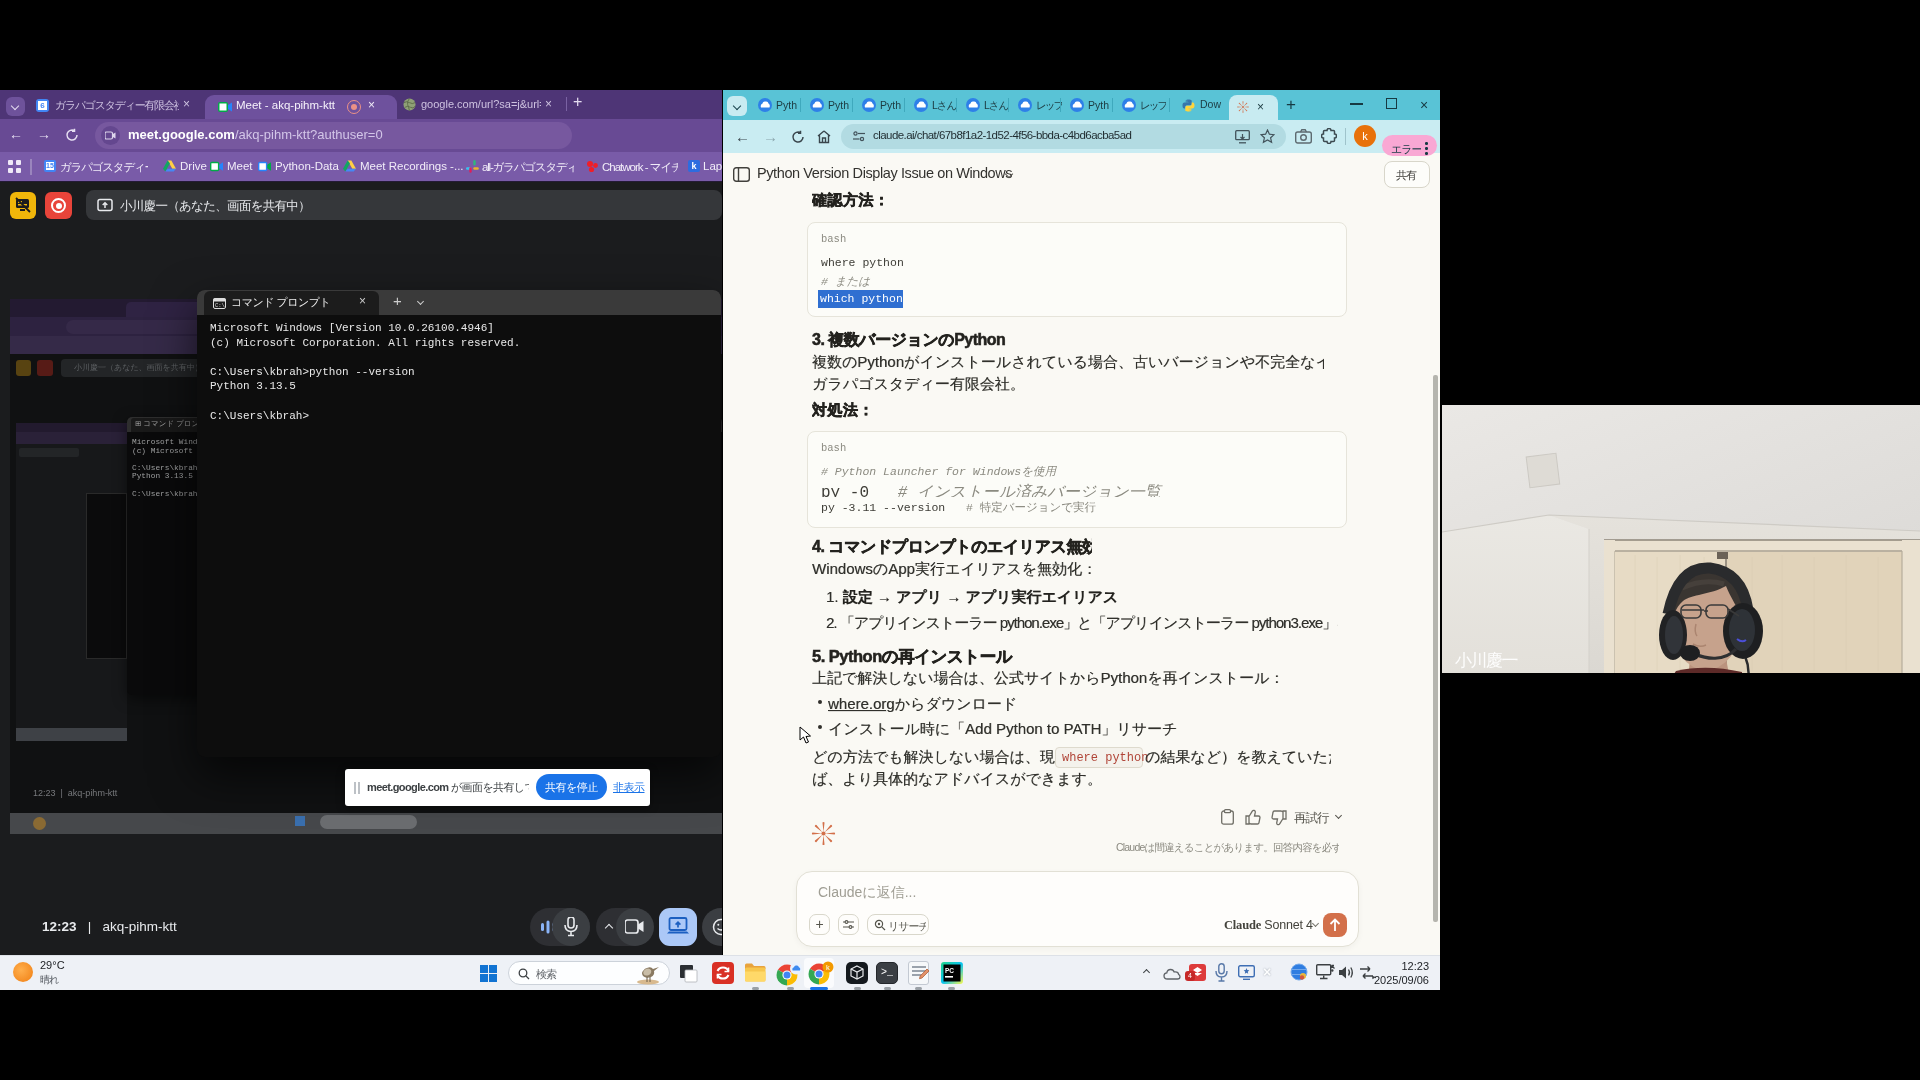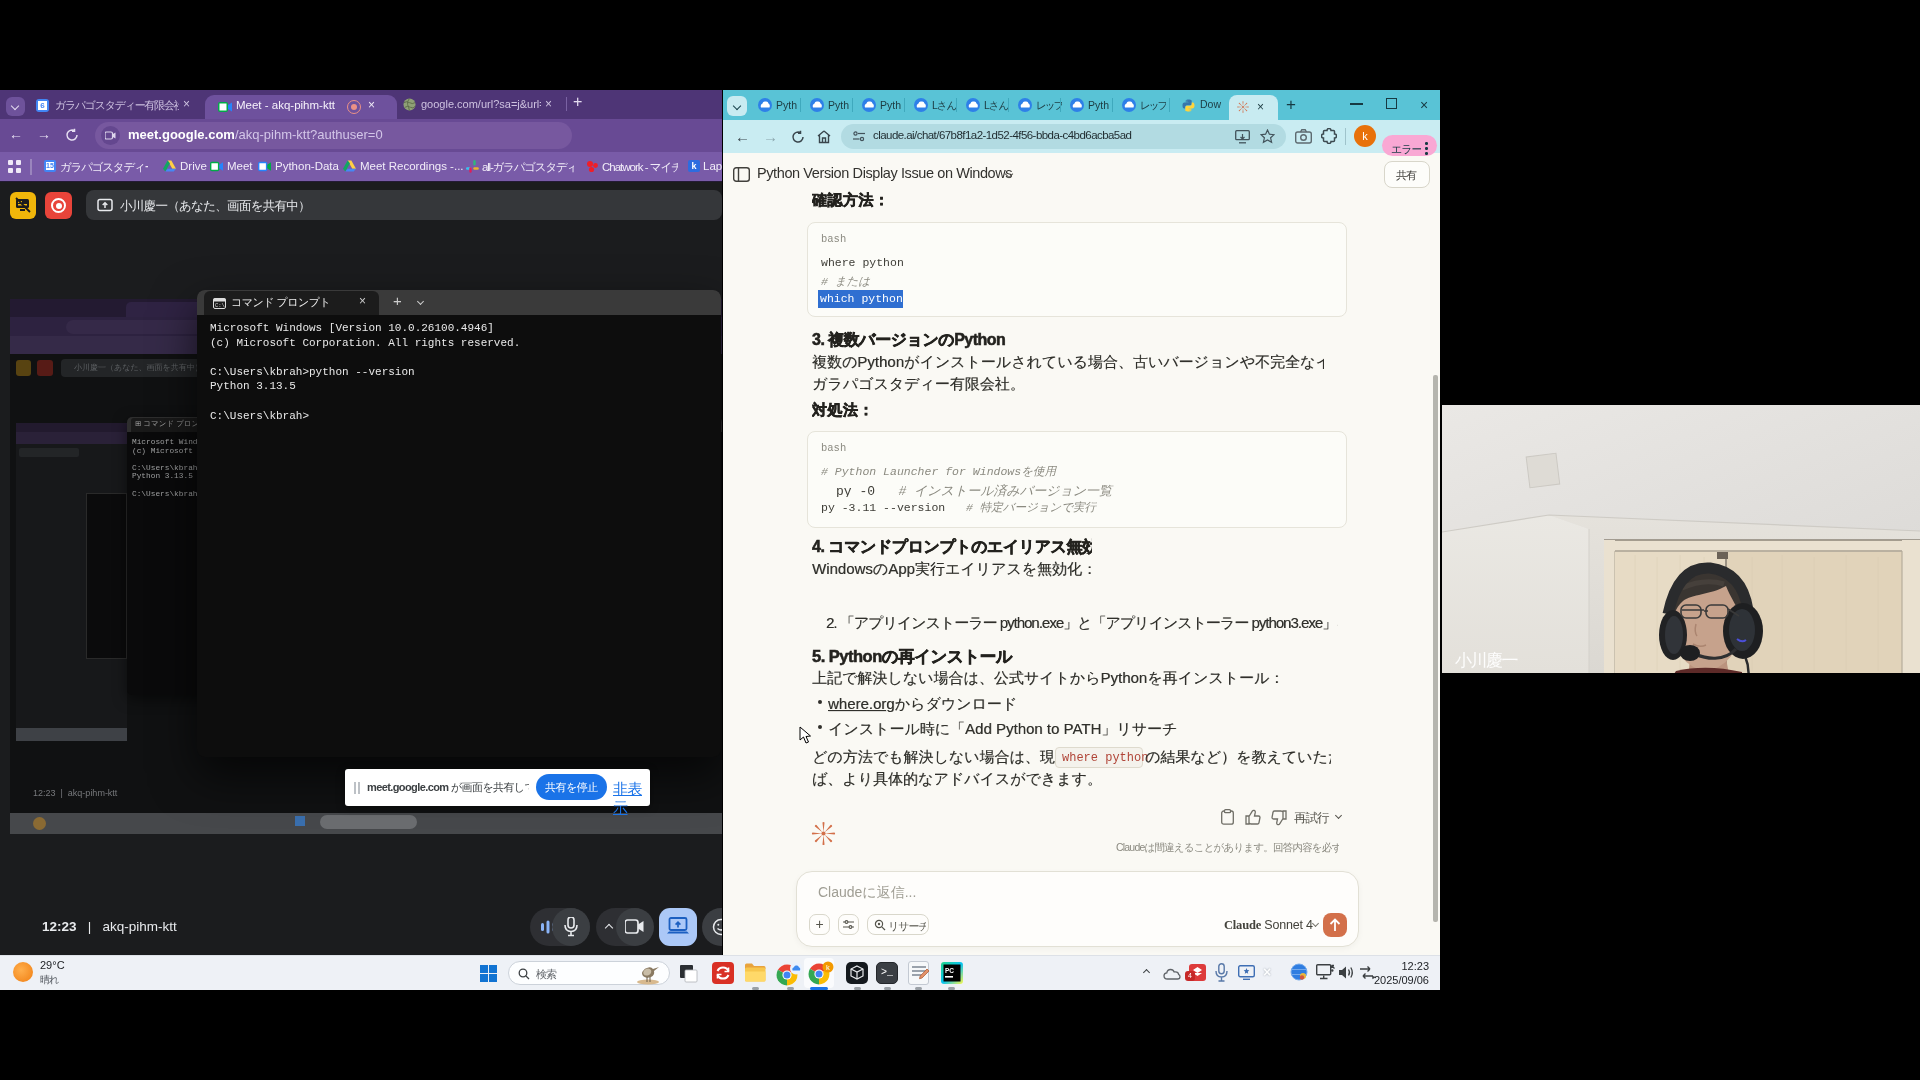--- a/index.html
+++ b/index.html
@@ -202,21 +202,21 @@
 Python 3.13.5
 
 C:\Users\kbrah&gt;</div>
   </div>
 
   <div class="abs" style="left:345px;top:679px;width:305px;height:37px;background:#fff;border-radius:3px;box-shadow:0 2px 8px rgba(0,0,0,.4)">
     <div class="abs" style="left:9px;top:13px;width:2px;height:12px;background:#bdc1c6"></div>
       <div class="abs" style="left:13px;top:13px;width:2px;height:12px;background:#bdc1c6"></div>
     <div class="abs clip" style="left:22px;top:11px;width:162px;height:15px;color:#3c4043;font-size:11px;white-space:nowrap;letter-spacing:-0.6px"><b>meet.google.com</b> が画面を共有しています。</div>
     <div class="abs" style="left:191px;top:5px;width:71px;height:26px;border-radius:14px;background:#1a73e8;color:#fff;font-size:11px;text-align:center;line-height:26px;letter-spacing:-0.5px">共有を停止</div>
-    <div class="abs" style="left:268px;top:11px;color:#1a73e8;font-size:15px;text-decoration:underline;letter-spacing:-0.5px">非表示</div>
+    <div class="abs" style="left:268px;top:11px;color:#1a73e8;font-size:11px;text-decoration:underline;letter-spacing:-0.5px">非表示</div>
   </div>
 
   <div class="abs" style="left:42px;top:829px;color:#e8eaed;font-size:13.5px;white-space:nowrap"><b>12:23</b>&nbsp;&nbsp;&nbsp;|&nbsp;&nbsp;&nbsp;akq-pihm-ktt</div>
   <div class="abs" style="left:530px;top:818px;width:60px;height:38px;border-radius:19px;background:#2e2f33">
     <svg class="abs" style="left:10px;top:11px" width="16" height="16" viewBox="0 0 16 16">
         <rect x="1" y="4" width="3" height="8" rx="1.5" fill="#8ab4f8"></rect>
         <rect x="6.5" y="1.5" width="3" height="13" rx="1.5" fill="#8ab4f8"></rect>
         <rect x="12" y="4" width="3" height="8" rx="1.5" fill="#8ab4f8"></rect>
       </svg>
   </div>
@@ -390,25 +390,26 @@
     <div class="abs" style="left:12px;top:69px;color:#fff;font-family:'Liberation Mono',monospace;font-size:11.5px">which python</div>
   </div>
   <div class="abs clip jh" style="left:89px;top:240px;width:200px;height:20px;color:#23221e;font-size:16px;font-weight:bold;letter-spacing:-0.5px;white-space:nowrap">3. 複数バージョンのPython</div>
   <div class="abs clip jb" style="left:89px;top:263px;width:512px;height:19px;color:#30302b;font-size:15px;white-space:nowrap">複数のPythonがインストールされている場合、古いバージョンや不完全なインストールが優先</div>
   <div class="abs clip jb" style="left:89px;top:285px;width:512px;height:19px;color:#30302b;font-size:15px;white-space:nowrap">ガラパゴスタディー有限会社。</div>
   <div class="abs clip jh" style="left:89px;top:311px;width:80px;height:18px;color:#23221e;font-size:15px;font-weight:bold;letter-spacing:0.5px;white-space:nowrap">対処法：</div>
 
   <div class="abs" style="left:84px;top:341px;width:540px;height:97px;background:#fcfcf8;border:1px solid #e6e4da;border-radius:8px">
     <div class="abs" style="left:13px;top:10px;color:#8b8a80;font-family:'Liberation Mono',monospace;font-size:10.5px">bash</div>
     <div class="abs clip" style="left:13px;top:32px;width:300px;height:15px;color:#8b8a80;font-family:'Liberation Mono',monospace;font-size:11.5px;font-style:italic;white-space:nowrap"># Python Launcher for Windowsを使用</div>
-    <div class="abs clip" style="left:28px;top:50px;width:400px;height:15px;white-space:nowrap;font-family:'Liberation Mono',monospace;font-size:13px"><span style="color:#3e3d37">py -0</span><span style="color:#8b8a80;font-style:italic">&nbsp;&nbsp; # インストール済みバージョン一覧</span></div>
-    <div class="abs clip" style="left:13px;top:68px;width:400px;height:15px;white-space:nowrap;font-family:'Liberation Mono',monospace;font-size:11.5px"><span style="color:#3e3d37">py -3.11 --version</span><span style="color:#8b8a80;font-style:italic">&nbsp;&nbsp; # 特定バージョンで実行</span></div>
+    <div class="abs clip" style="left:13px;top:50px;width:400px;height:15px;white-space:nowrap;font-family:'Liberation Mono',monospace;font-size:16px"><span style="color:#3e3d37">py -0</span><span style="color:#8b8a80;font-style:italic">&nbsp;&nbsp; # インストール済みバージョン一覧</span></div>
+    <div class="abs clip" style="left:13px;top:68px;width:400px;height:15px;white-space:nowrap;font-family:'Liberation Mono',monospace;font-size:11.5px"><span style="color:#3e3d37">py -3.11 --version</span><span style="color:#8b8a80;">&nbsp;&nbsp; # 特定バージョンで実行</span></div>
   </div>
   <div class="abs clip jh" style="left:89px;top:447px;width:280px;height:20px;color:#23221e;font-size:16px;font-weight:bold;letter-spacing:-0.5px;white-space:nowrap">4. コマンドプロンプトのエイリアス無効化</div>
   <div class="abs clip jb" style="left:89px;top:470px;width:512px;height:19px;color:#30302b;font-size:15px;white-space:nowrap">WindowsのApp実行エイリアスを無効化：</div>
+  <div class="abs clip jb" style="left:103px;top:498px;width:512px;height:19px;color:#23221e;font-size:15px;font-weight:bold;white-space:nowrap"><span style="font-weight:normal;color:#30302b">1.&nbsp;</span>設定 → アプリ → アプリ実行エイリアス</div>
   <div class="abs clip jb" style="left:103px;top:524px;width:512px;height:19px;color:#30302b;font-size:15px;letter-spacing:-1px;white-space:nowrap">2.&nbsp;「アプリインストーラー python.exe」と「アプリインストーラー python3.exe」をに</div>
   <div class="abs clip jh" style="left:89px;top:556px;width:240px;height:21px;color:#23221e;font-size:16.5px;font-weight:bold;letter-spacing:-0.5px;white-space:nowrap">5. Pythonの再インストール</div>
   <div class="abs clip jb" style="left:89px;top:579px;width:512px;height:19px;color:#30302b;font-size:15px;white-space:nowrap">上記で解決しない場合は、公式サイトからPythonを再インストール：</div>
   <div class="abs" style="left:95px;top:610px;width:4px;height:4px;border-radius:50%;background:#30302b"></div>
   <div class="abs clip jb" style="left:105px;top:605px;width:512px;height:19px;color:#30302b;font-size:15px;white-space:nowrap"><span style="text-decoration:underline">where.org</span>からダウンロード</div>
   <div class="abs" style="left:95px;top:635px;width:4px;height:4px;border-radius:50%;background:#30302b"></div>
   <div class="abs clip jb" style="left:105px;top:630px;width:512px;height:19px;color:#30302b;font-size:15px;white-space:nowrap">インストール時に「Add Python to PATH」リサーチ</div>
   <svg class="abs" style="left:76px;top:636px" width="13" height="19" viewBox="0 0 13 19">
       <path d="M1 1 L1 14 L4.5 11 L7 17 L9.5 16 L7 10.5 L11.5 10Z" fill="#fff" stroke="#000" stroke-width="1"></path>
     </svg>

